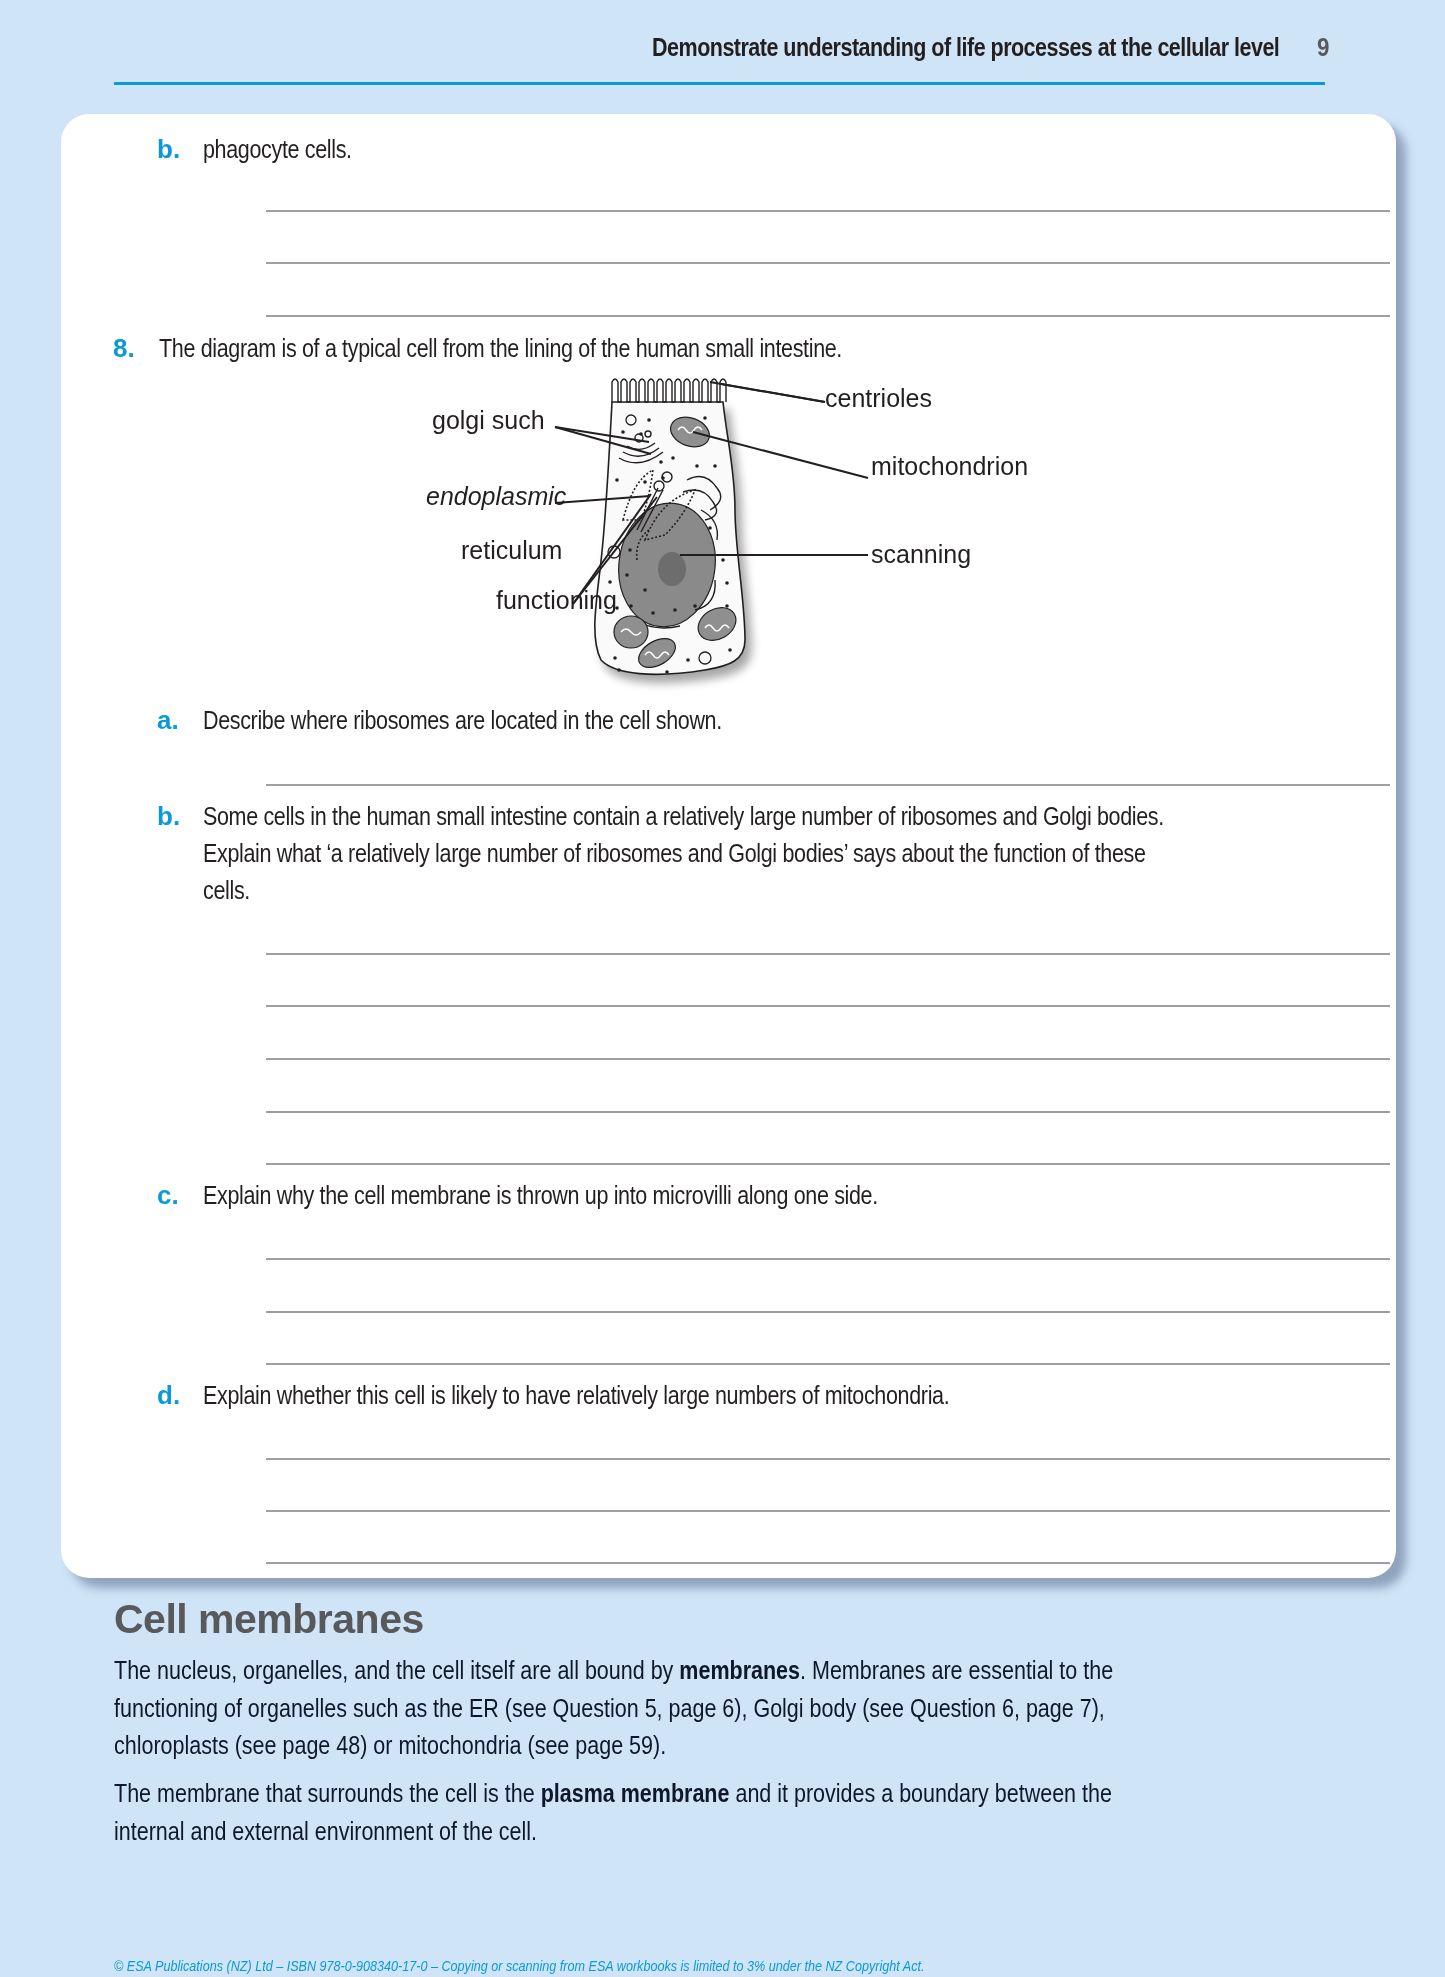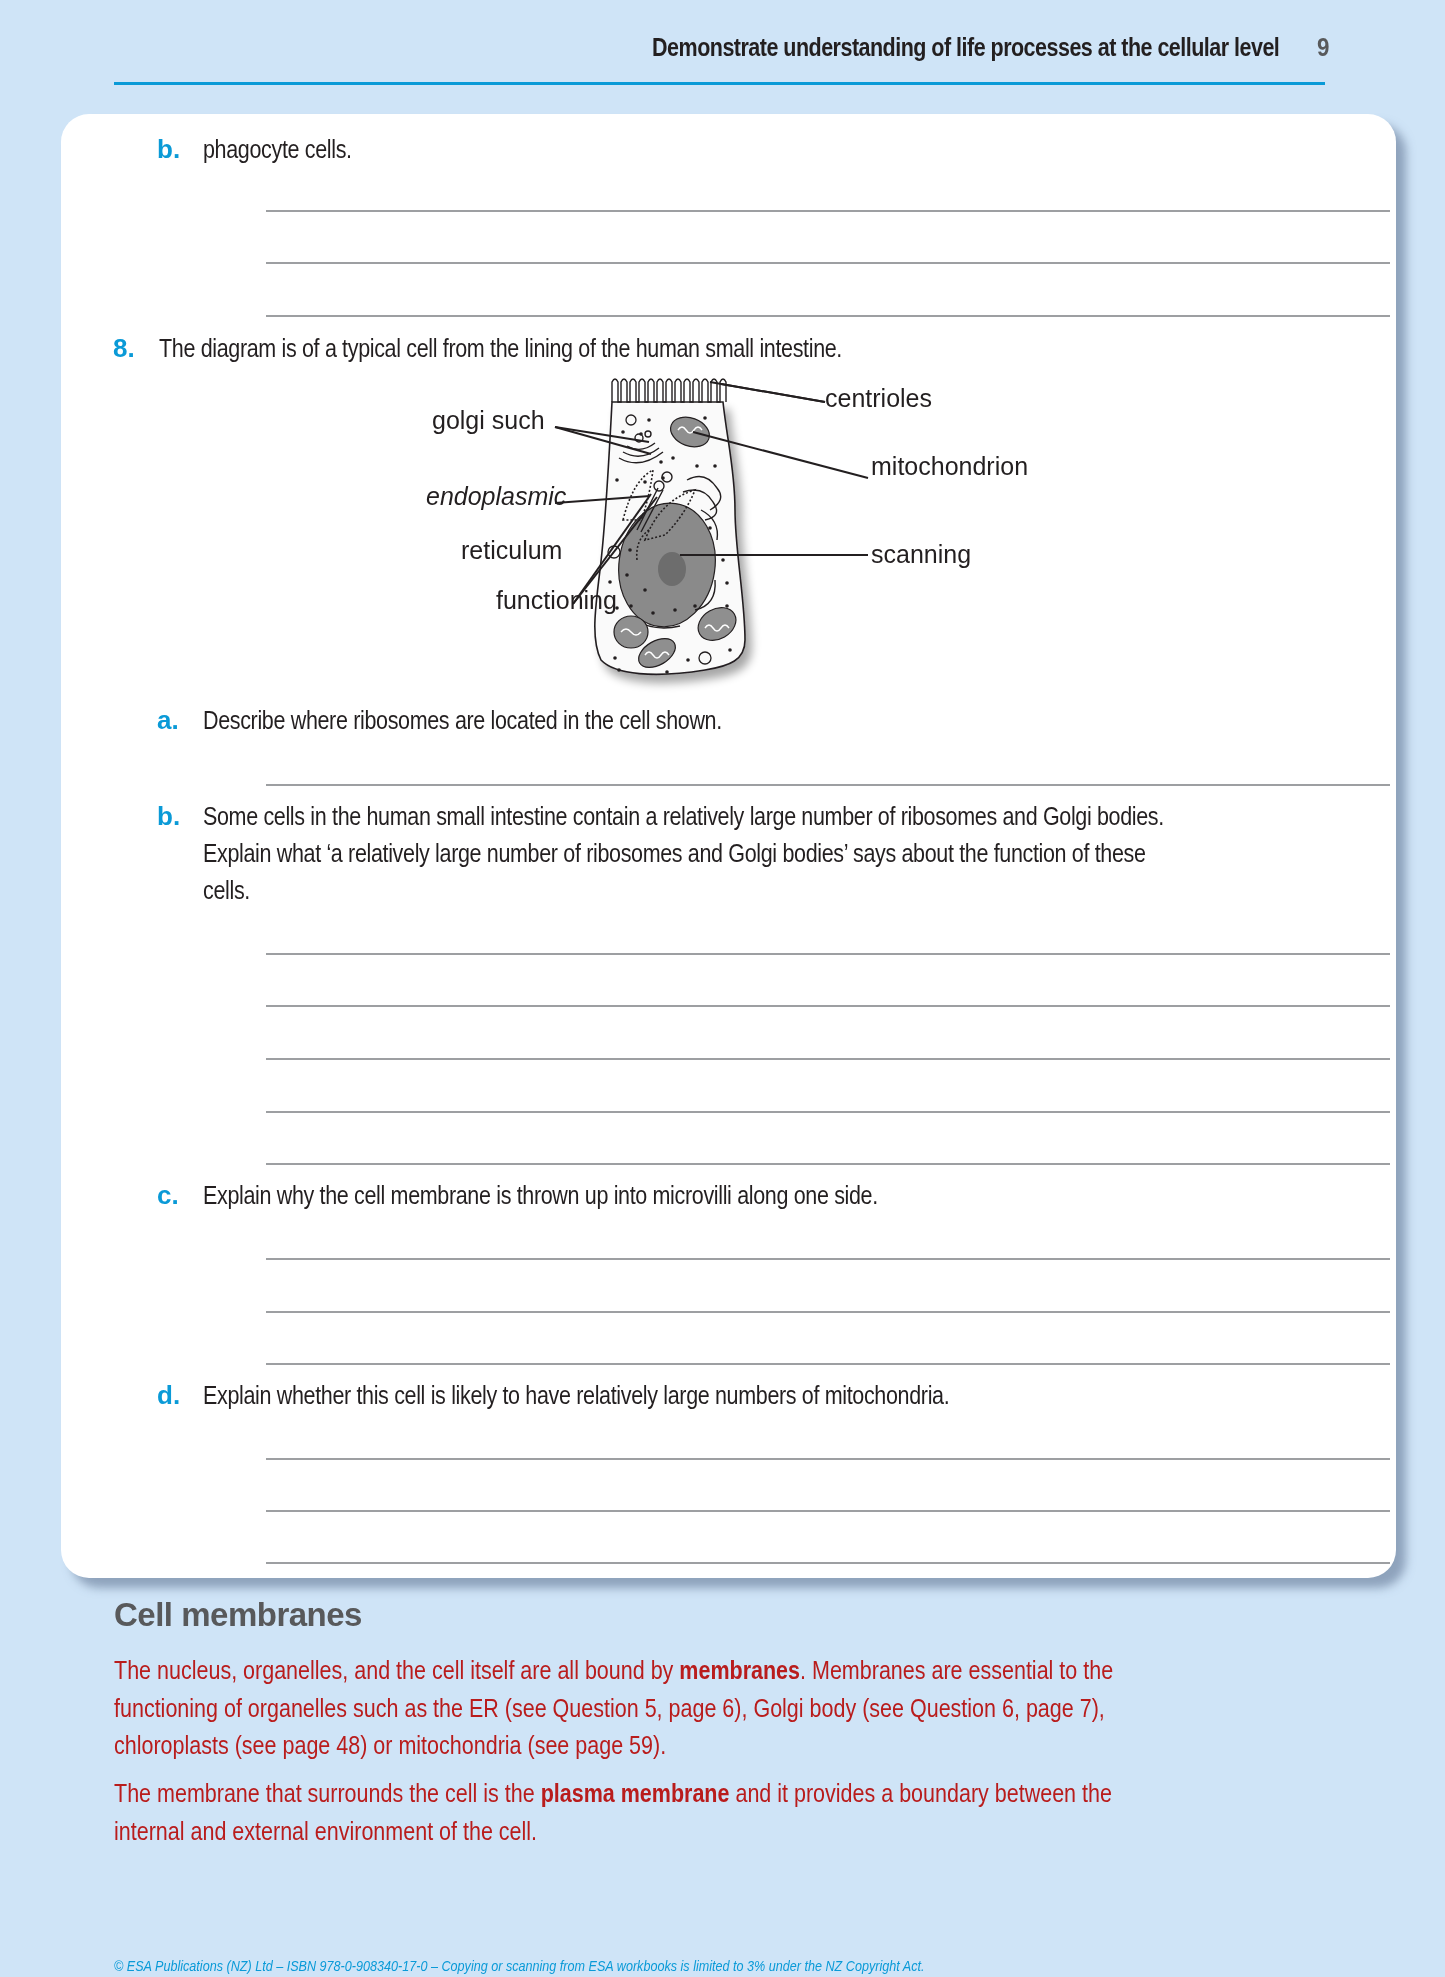--- a/index.html
+++ b/index.html
@@ -94,31 +94,31 @@
       position: absolute;
       font-size: 25px;
       color: #231f20;
       white-space: nowrap;
     }
     .section-title {
       position: absolute;
       top: 1596px;
       left: 114px;
       font-weight: bold;
-      font-size: 33px;
+      font-size: 41px;
       color: #58595b;
       letter-spacing: -0.5px;
     }
     .body-para {
       position: absolute;
       left: 114px;
       width: 1250px;
       font-size: 25px;
       line-height: 37.5px;
-      color: #b91c1c;
+      color: #0f172a;
     }
     .body-para .line {
       display: block;
       white-space: nowrap;
       transform: scaleX(0.86);
       transform-origin: left center;
     }
     .footer {
       position: absolute;
       top: 1957px;

